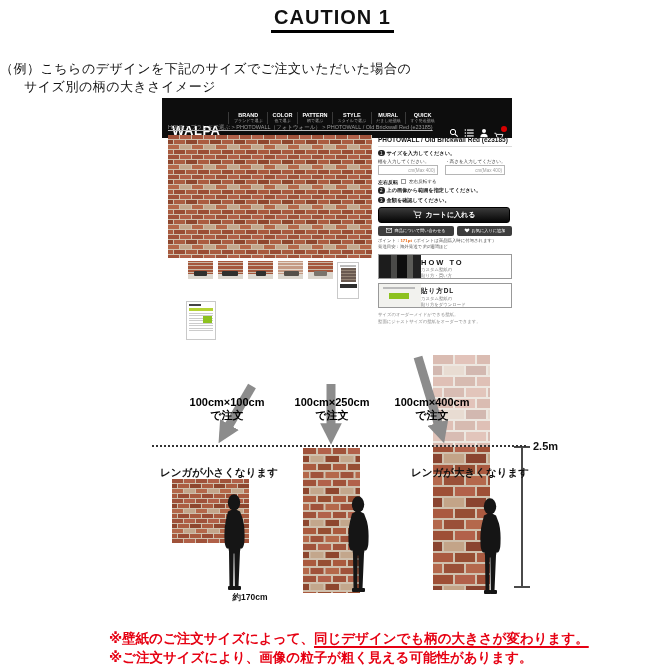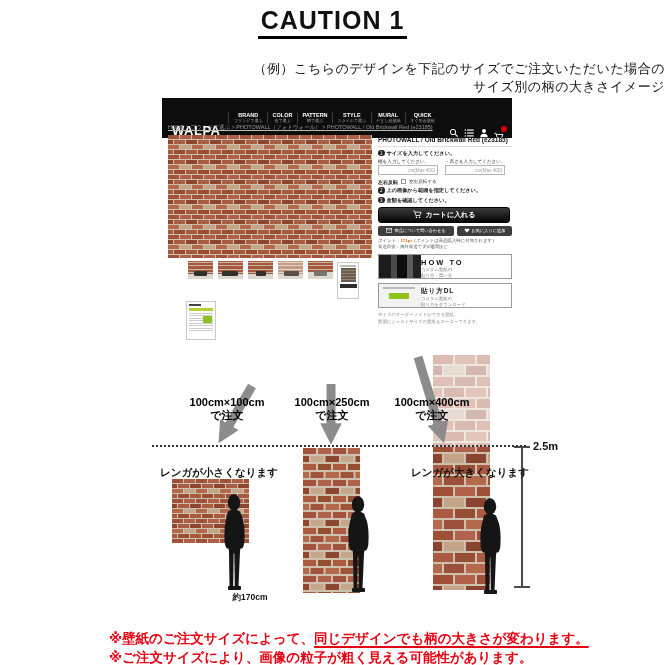--- a/index.html
+++ b/index.html
@@ -3,23 +3,23 @@
 <meta charset="utf-8">
 <style>
   * { margin:0; padding:0; box-sizing:border-box; }
   html,body { background:#fff; }
   .page { position:relative; width:665px; height:665px; background:#fff; overflow:hidden;
           font-family:"Liberation Sans","DejaVu Sans",sans-serif; color:#111; }
   .abs { position:absolute; }
 
   
   .cap-title { top:6px; left:0; right:0; text-align:center; }
-  .cap-title span { display:inline-block; font-size:25px; font-weight:bold; letter-spacing:1px;
+  .cap-title span { display:inline-block; font-size:20px; font-weight:bold; letter-spacing:1px;
                     border-bottom:3.5px solid #000; padding:0 3px 1px; }
-  .cap-sub { left:0; right:0; text-align:right; font-size:13px; color:#111; letter-spacing:0.5px; }
+  .cap-sub { left:0; right:0; text-align:left; font-size:13px; color:#111; letter-spacing:0.5px; }
 
   
   .shot { top:98px; left:162px; width:350px; height:292px; background:#fff; }
   .hdr { position:absolute; top:0; left:0; width:350px; height:40px; background:#0d0d0d;
          display:flex; align-items:flex-end; }
   .logo { color:#fff; font-size:13px; font-weight:bold; letter-spacing:0.5px; margin:0 8px 0 10px; }
   .nav { display:flex; height:100%; align-items:center; }
   .nav-item { border-left:1px solid #3a3a3a; padding:0 4.5px; text-align:center; cursor:pointer; }
   .nav-en { display:block; color:#fff; font-size:5.5px; font-weight:bold; line-height:1.2; }
   .nav-jp { display:block; color:#a8a8a8; font-size:4px; line-height:1.2; white-space:nowrap; }
@@ -112,21 +112,21 @@
 </style>
 </head>
 <body>
 
 <div class="page">
 
   <div class="abs cap-title">
     <span>CAUTION 1</span>
   </div>
   <div class="abs cap-sub" style="top:60px;">（例）こちらのデザインを下記のサイズでご注文いただいた場合の</div>
-  <div class="abs cap-sub" style="top:78px;">サイズ別の柄の大きさイメージ</div>
+  <div class="abs cap-sub" style="top:78px;padding-left:24px;">サイズ別の柄の大きさイメージ</div>
 
   <div class="abs shot">
 
     <div class="hdr">
       <span class="logo">WALPA</span>
       <div class="nav">
         <div class="nav-item">
           <span class="nav-en">BRAND</span>
           <span class="nav-jp">ブランドで選ぶ</span>
         </div>

